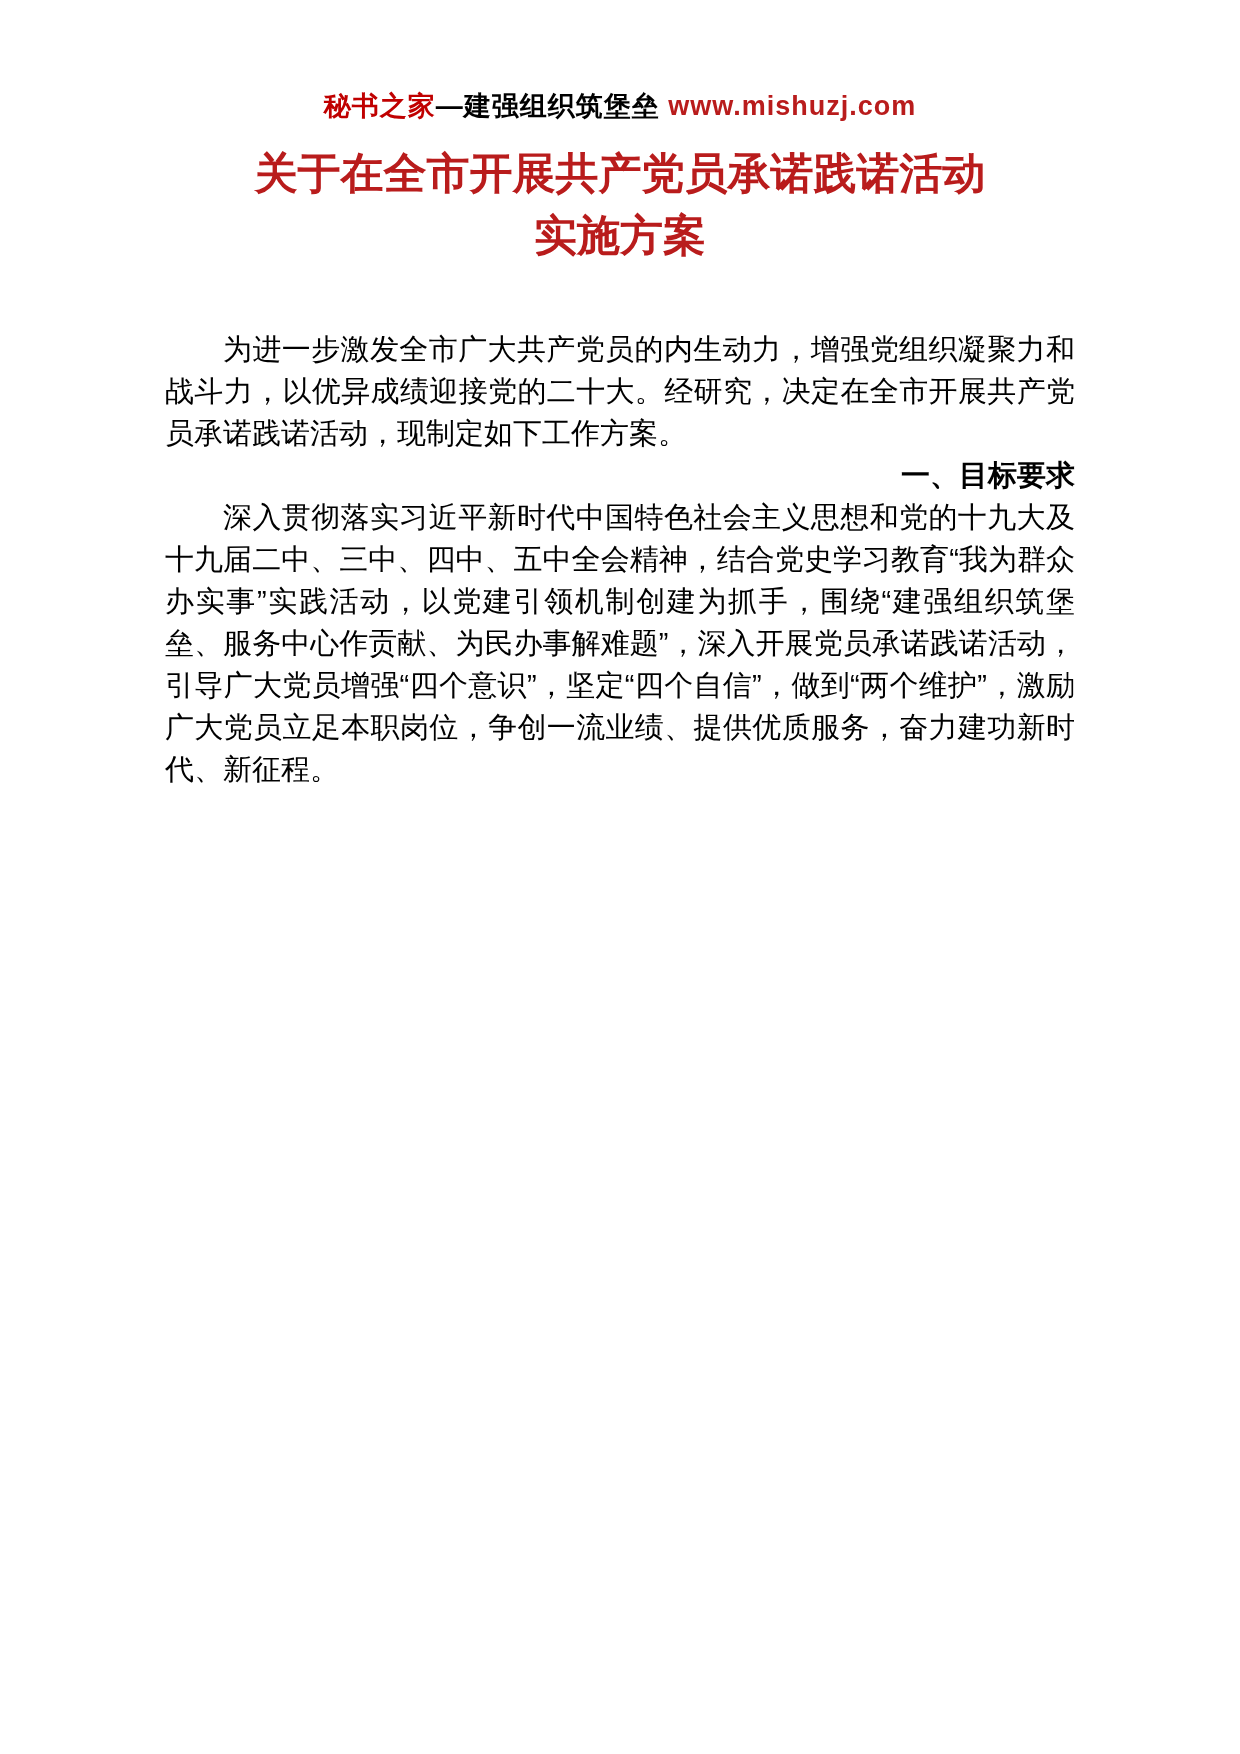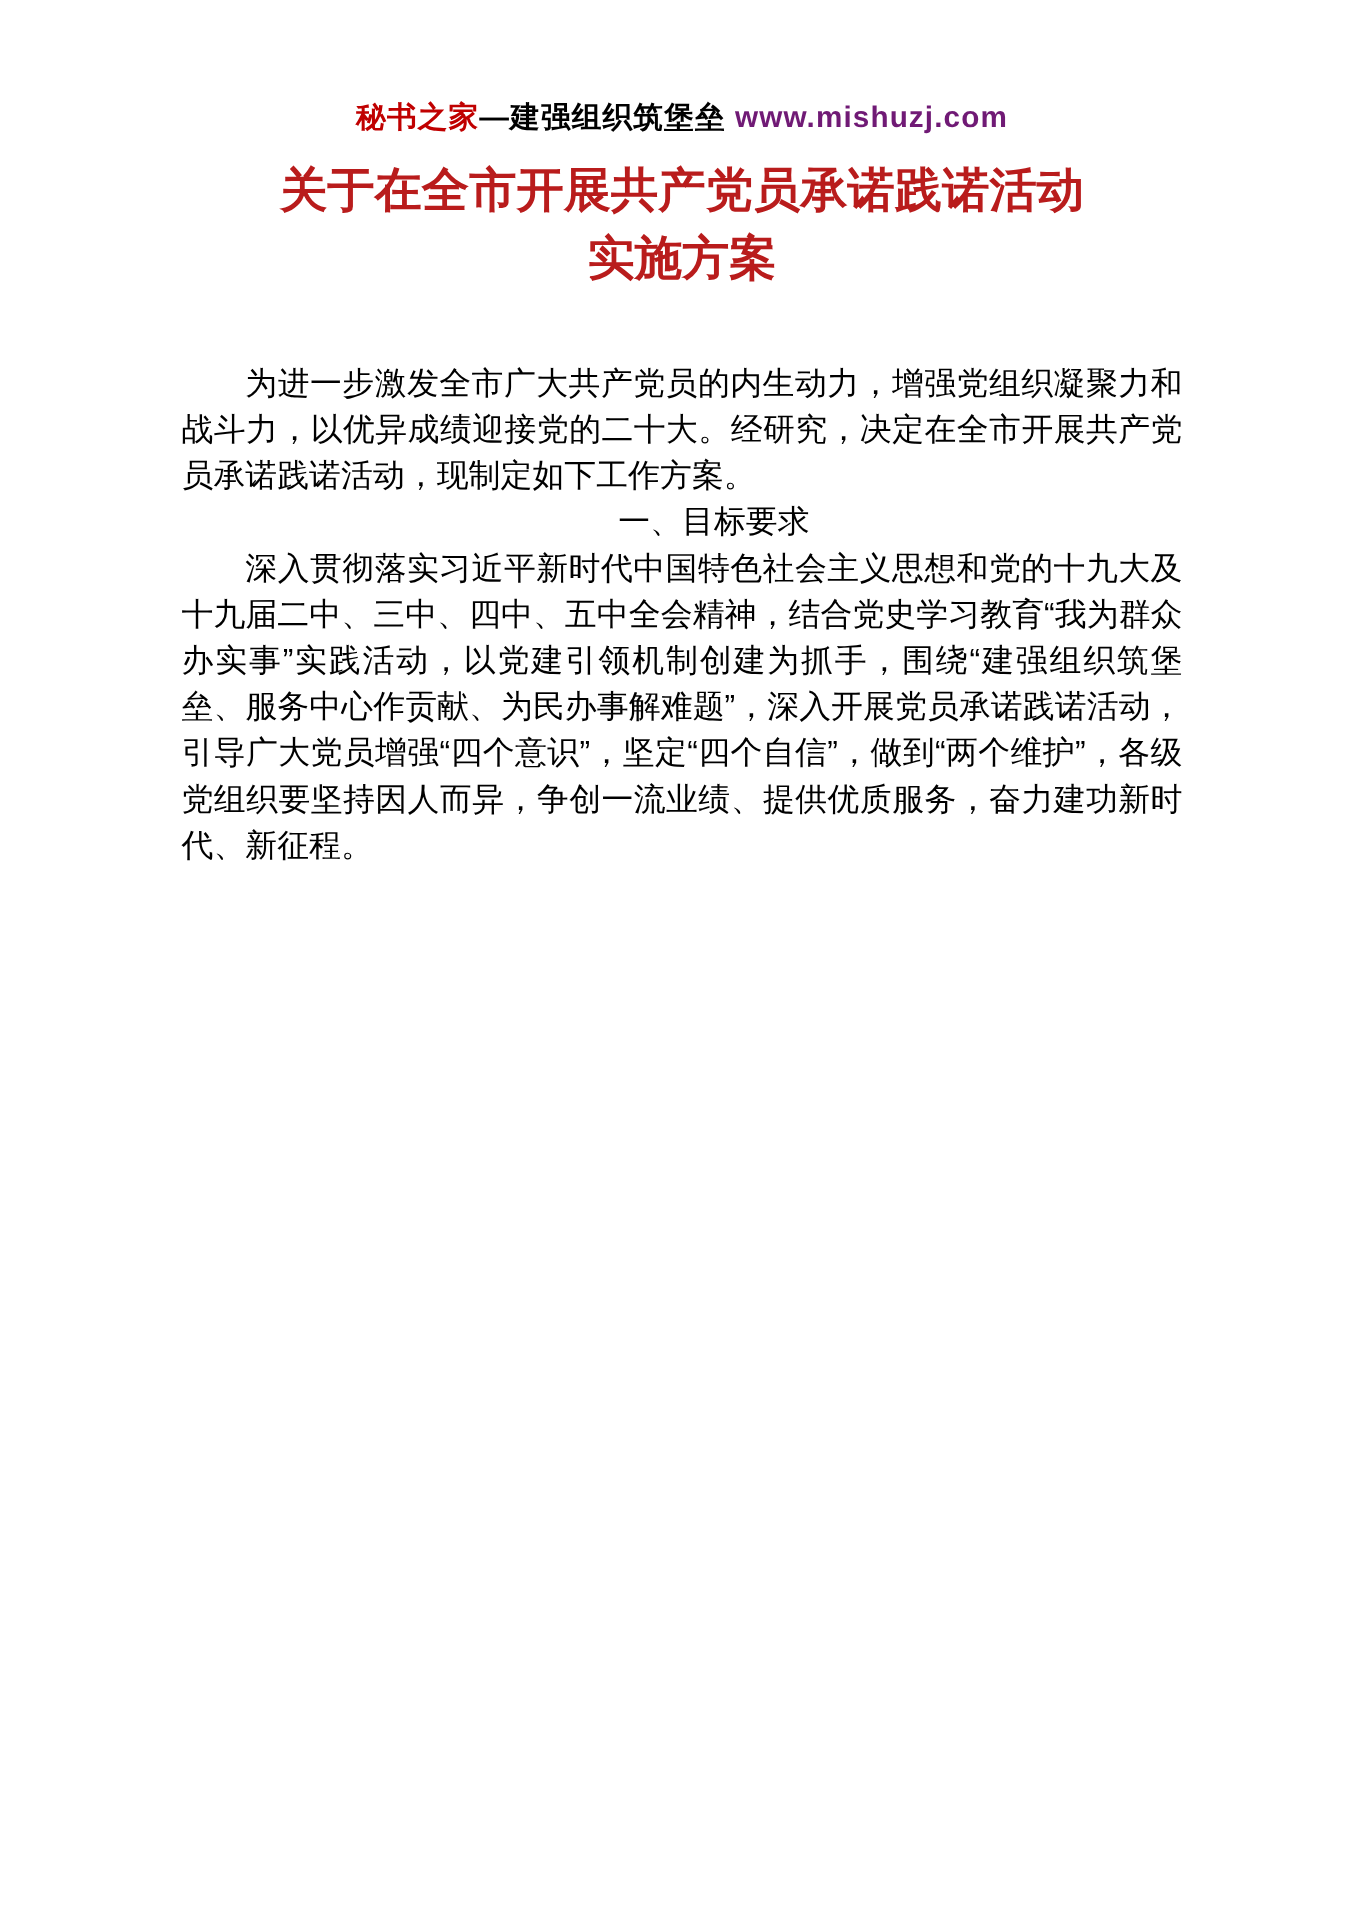--- a/index.html
+++ b/index.html
@@ -21,59 +21,59 @@
   .site-header {
     text-align: center;
     font-size: 27px;
     font-weight: 700;
     letter-spacing: 1px;
     white-space: nowrap;
     margin-bottom: 18px;
   }
   .site-header .brand   { color: #c00000; margin-top: 47px; }
   .site-header .tagline { color: #000000; }
-  .site-header .url     { color: #701a75; cursor: pointer; }
+  .site-header .url     { color: #b91c1c; cursor: pointer; }
   .doc-title {
     margin: 10px 0 62px 0;
     text-align: center;
     font-size: 43px;
     line-height: 62px;
     font-weight: 700;
     color: #b91c1c;
   }
   .body-block {
     margin: 0;
     font-size: 29px;
     line-height: 42px;
     text-align: justify;
     text-justify: inter-ideograph;
     text-indent: 2em;
     color: #000000;
     word-break: break-all;
   }
   .body-block.heading {
-    font-weight: 400;
-    text-align: center;
+    font-weight: 700;
+    text-align: right;
   }
 </style>
 </head>
 <body>
 
 <div class="page">
 
   <div class="site-header">
     <span class="brand">秘书之家</span><span class="tagline">—建强组织筑堡垒 </span><span class="url">www.mishuzj.com</span>
   </div>
 
   <h1 class="doc-title">
     <span>关于在全市开展共产党员承诺践诺活动</span><br>
     <span>实施方案</span>
   </h1>
 
   <p class="body-block">为进一步激发全市广大共产党员的内生动力，增强党组织凝聚力和战斗力，以优异成绩迎接党的二十大。经研究，决定在全市开展共产党员承诺践诺活动，现制定如下工作方案。</p>
 
   <p class="body-block heading">一、目标要求</p>
 
-  <p class="body-block">深入贯彻落实习近平新时代中国特色社会主义思想和党的十九大及十九届二中、三中、四中、五中全会精神，结合党史学习教育“我为群众办实事”实践活动，以党建引领机制创建为抓手，围绕“建强组织筑堡垒、服务中心作贡献、为民办事解难题”，深入开展党员承诺践诺活动，引导广大党员增强“四个意识”，坚定“四个自信”，做到“两个维护”，各级党组织要坚持因人而异，争创一流业绩、提供优质服务，奋力建功新时代、新征程。</p>
+  <p class="body-block">深入贯彻落实习近平新时代中国特色社会主义思想和党的十九大及十九届二中、三中、四中、五中全会精神，结合党史学习教育“我为群众办实事”实践活动，以党建引领机制创建为抓手，围绕“建强组织筑堡垒、服务中心作贡献、为民办事解难题”，深入开展党员承诺践诺活动，引导广大党员增强“四个意识”，坚定“四个自信”，做到“两个维护”，激励广大党员立足本职岗位，争创一流业绩、提供优质服务，奋力建功新时代、新征程。</p>
 
 
 
 </div>
 
 </body></html>

